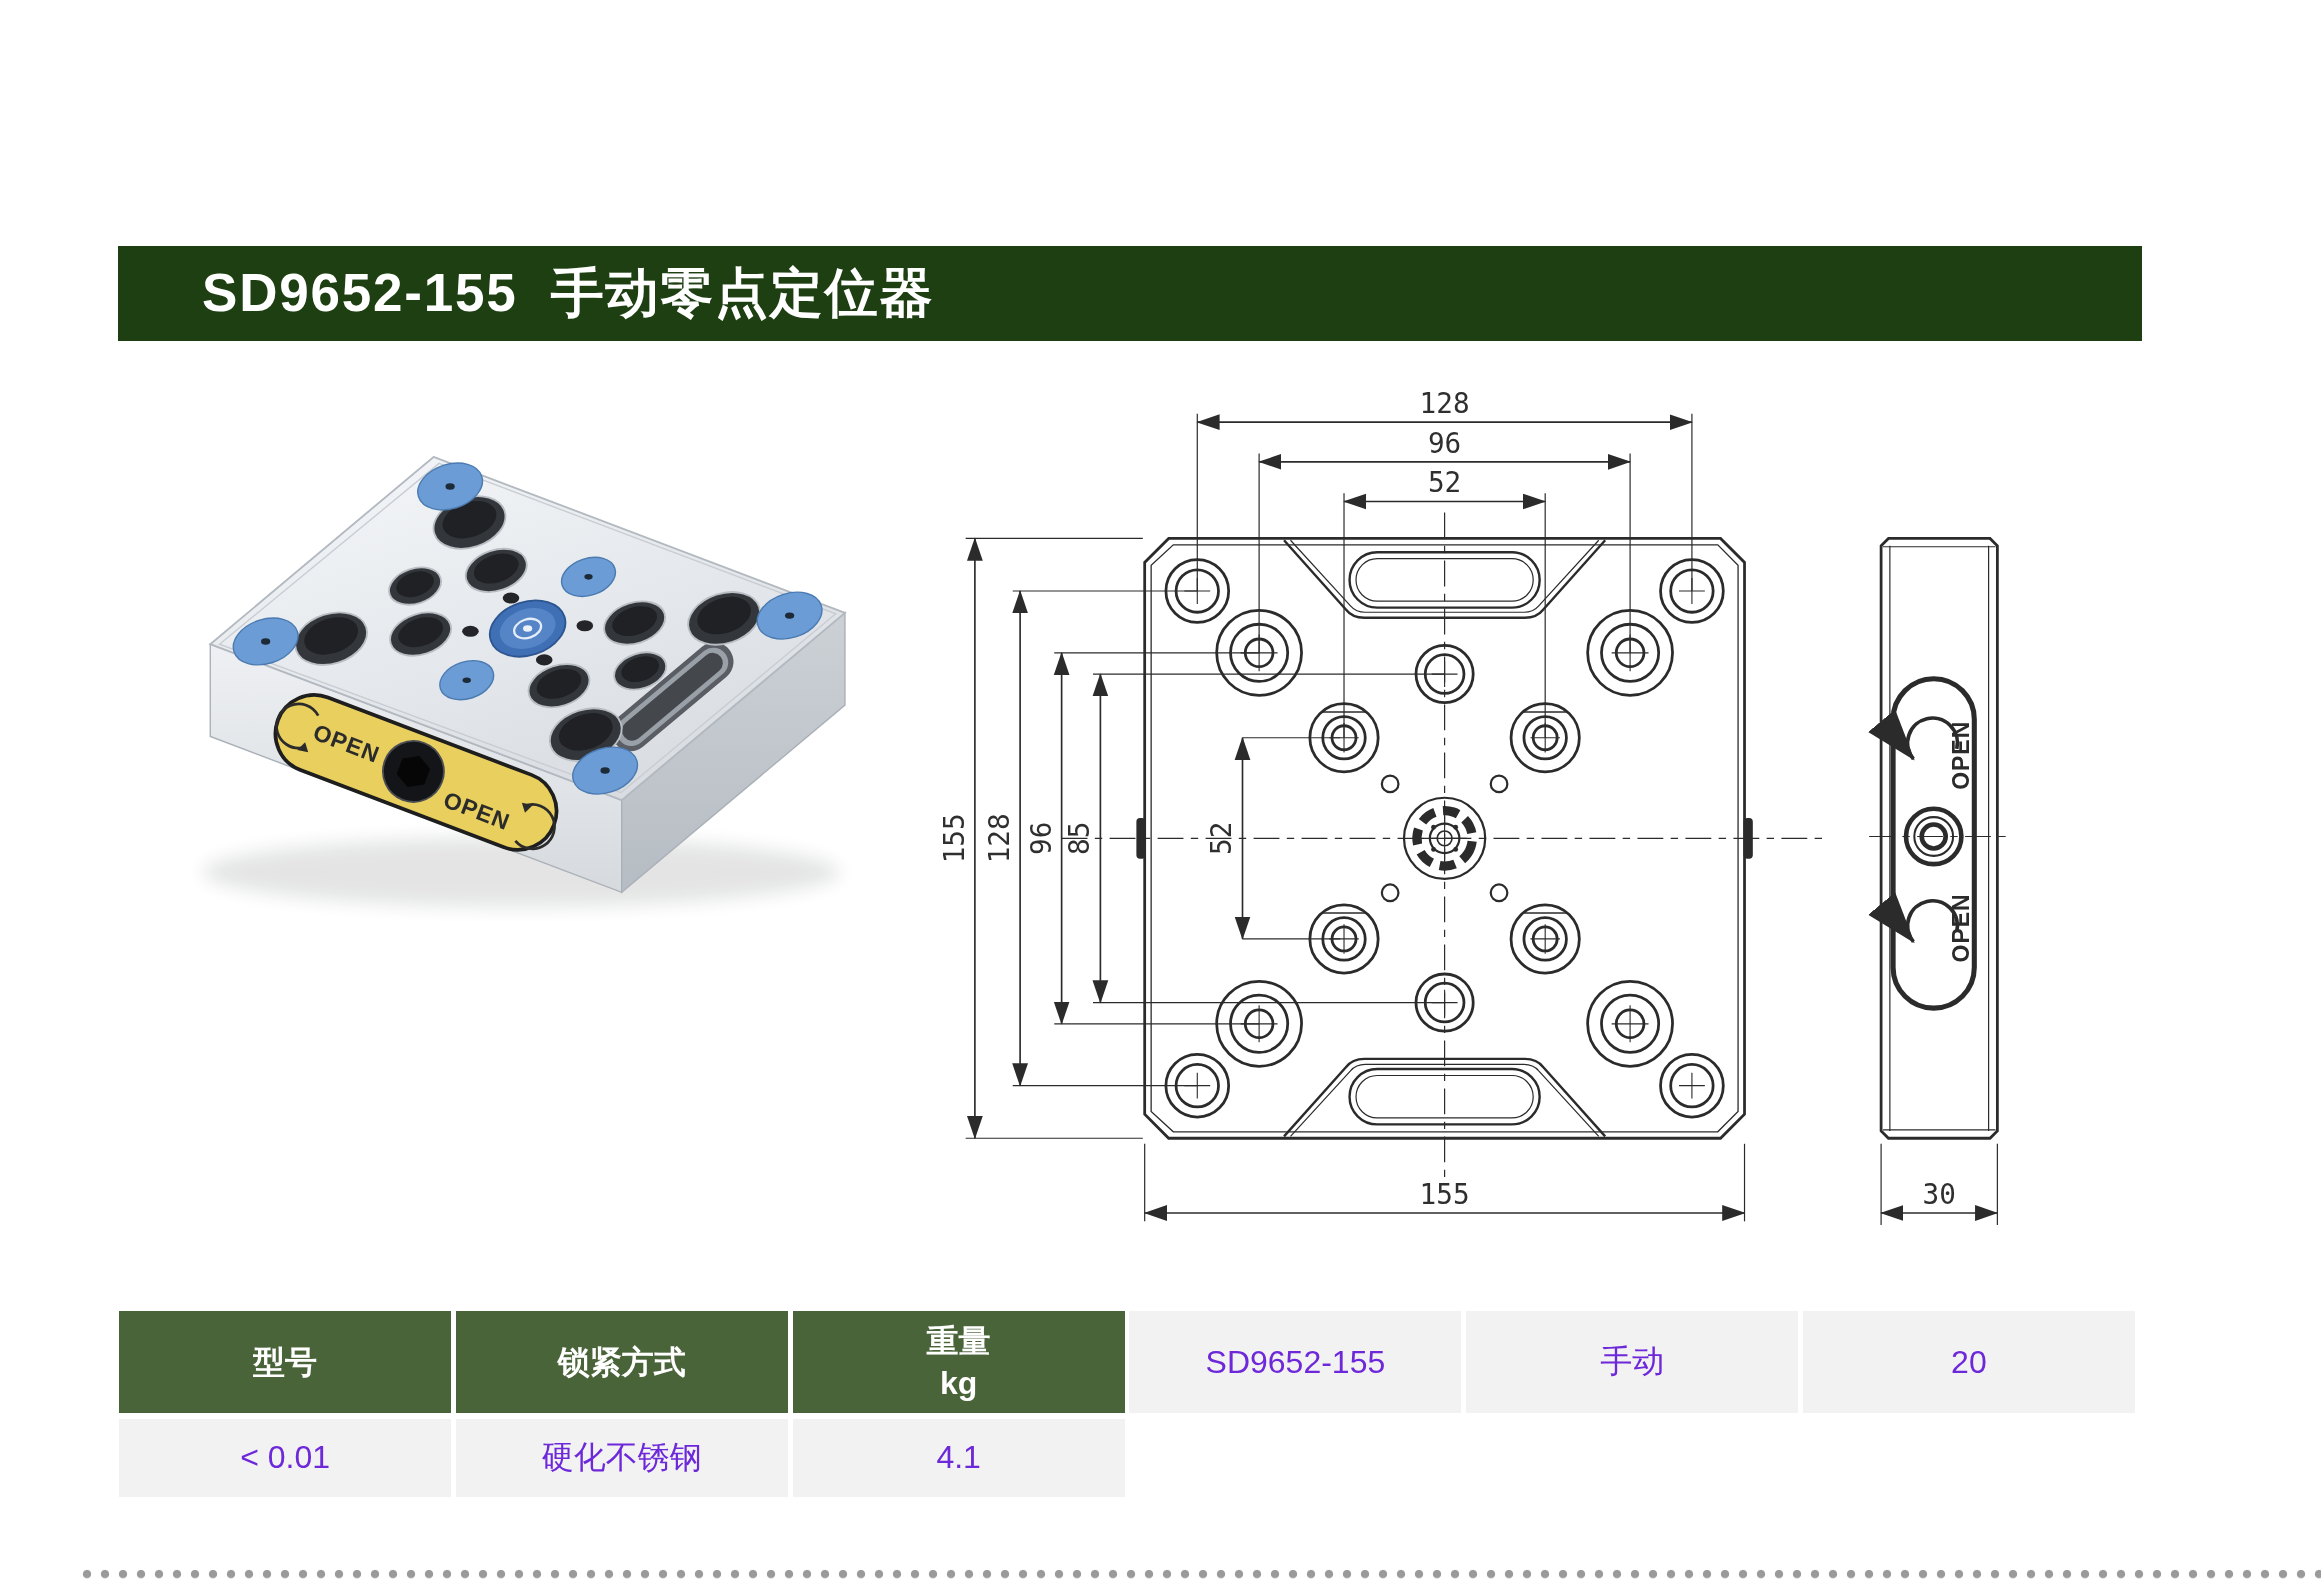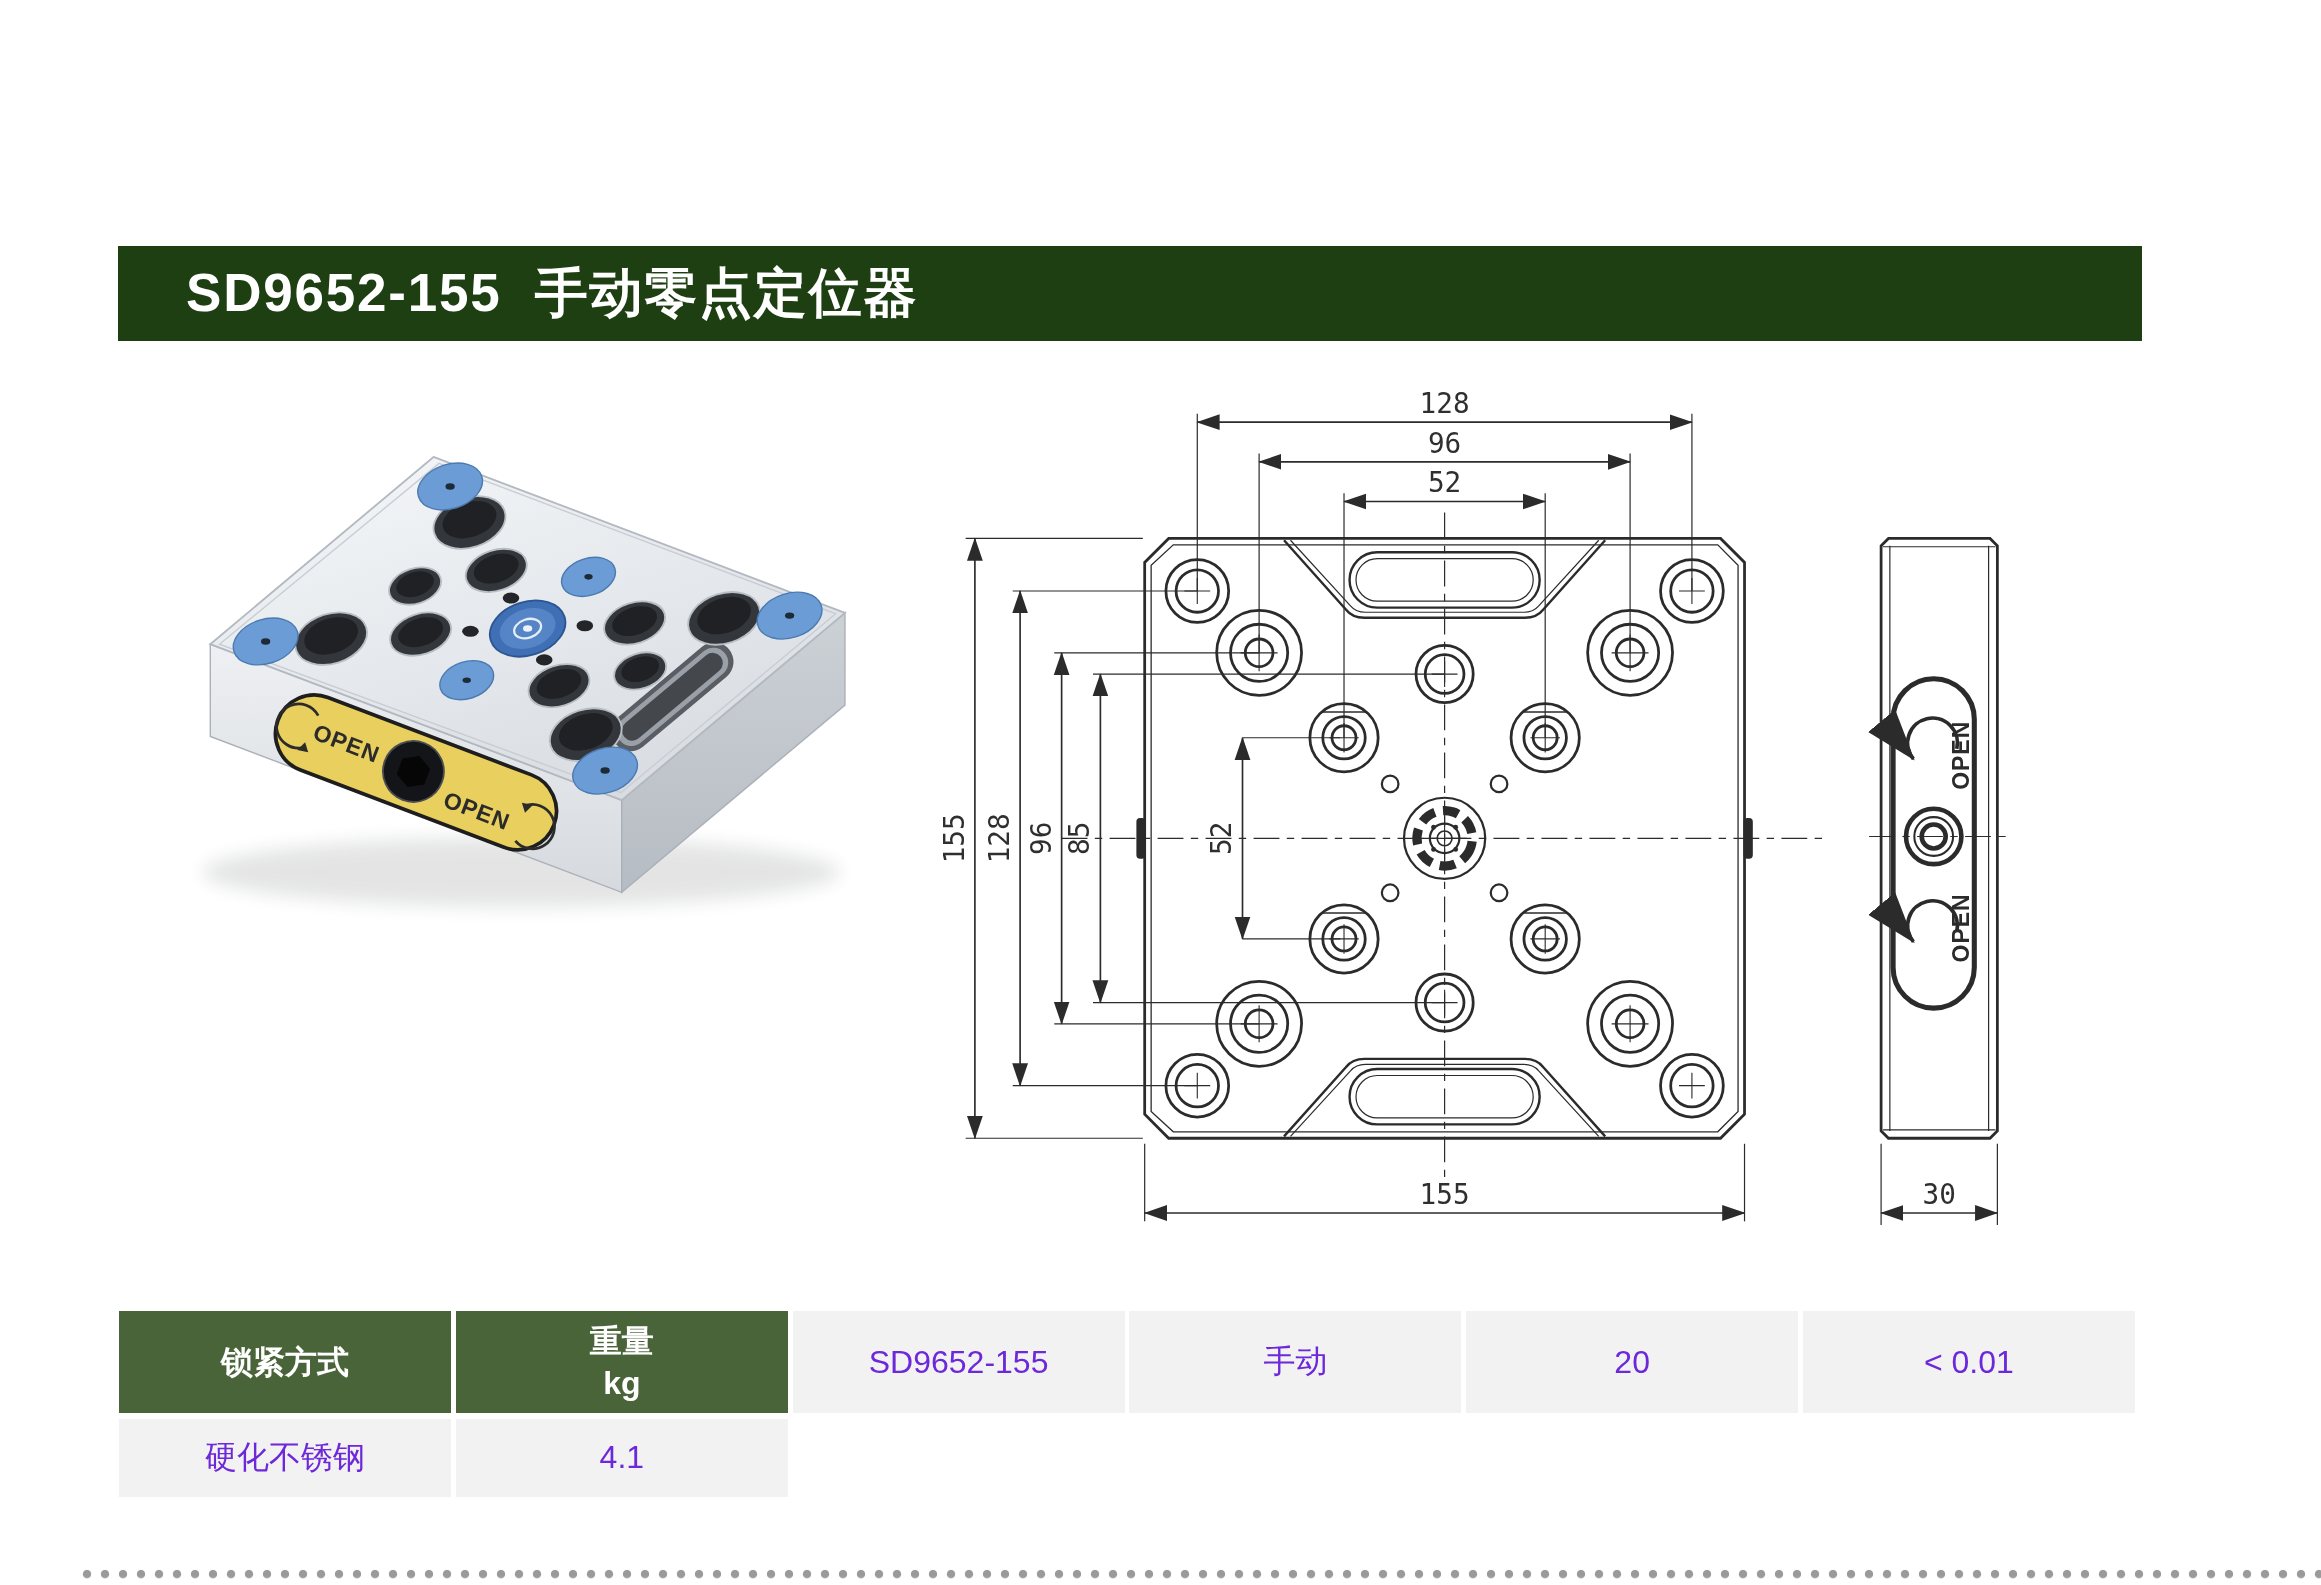--- a/index.html
+++ b/index.html
@@ -2,21 +2,21 @@
 <html style="--title_bar: #1d3f11; --table_header: #4a6439; --row_bg: #f2f2f2; --cap_blue: #6b9cd6; --insert_blue: #3f6fb5; --label_yellow: #e8cf5e;font-size:14.8px"><head>
 <meta charset="utf-8">
 <style>
   html,body{margin:0;padding:0;background:#ffffff;}
   .page{position:relative;width:2321px;height:1586px;background:#fff;overflow:hidden;
         font-family:"Liberation Sans",sans-serif;}
   
   .title-bar{position:absolute;left:118px;top:246px;width:2024px;height:95px;
              background:var(--title_bar,#1d3f11);display:flex;align-items:center;box-sizing:border-box;
              padding-left:68px;}
-  .title-bar h1{margin:0;color:#ffffff;font-size:53px;font-weight:bold;letter-spacing:1.8px;white-space:pre;}
+  .title-bar h1{margin:16px;color:#ffffff;font-size:53px;font-weight:bold;letter-spacing:1.8px;white-space:pre;}
   
   .photo-wrap{position:absolute;left:166px;top:406px;width:738px;height:517px;}
   .drawing-wrap{position:absolute;left:923px;top:388px;width:1237px;height:849px;}
   svg text.dim{font-family:"DejaVu Sans Mono",monospace;font-size:30px;fill:#2f2f2f;}
   svg text.open-label{font-family:"Liberation Sans",sans-serif;font-weight:bold;font-size:25px;fill:#2b2b2b;letter-spacing:1px;}
   
   .spec-table{position:absolute;left:119px;top:1311px;width:2016px;
               display:grid;grid-template-columns:repeat(6,1fr);grid-template-rows:102px 78px;
               gap:5.5px 4.6px;}
   .spec-table .hcell{background:var(--table_header,#4a6439);color:#fff;display:flex;flex-direction:column;
@@ -346,20 +346,24 @@
     <text class="dim" x="334" y="488" text-anchor="middle" transform="rotate(-90 334 488)">52</text>
     <text class="dim" x="565" y="884" text-anchor="middle">155</text>
     <text class="dim" x="1101" y="884" text-anchor="middle">30</text>
     <text class="open-label" x="1103" y="428" text-anchor="middle" transform="rotate(-90 1103 398)">OPEN</text>
     <text class="open-label" x="1103" y="615" text-anchor="middle" transform="rotate(-90 1103 585)">OPEN</text>
   </svg>
   </div>
 
   <div class="spec-table">
     <div class="hcell">
+      <span>型号</span>
+        <span></span>
+    </div>
+    <div class="hcell">
       <span>锁紧方式</span>
         <span></span>
     </div>
     <div class="hcell">
       <span>重量</span>
         <span>kg</span>
     </div>
     <div class="dcell">SD9652-155</div>
     <div class="dcell">手动</div>
     <div class="dcell">20</div>

